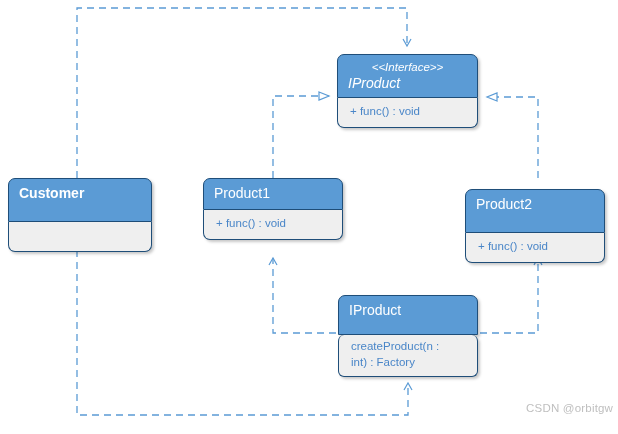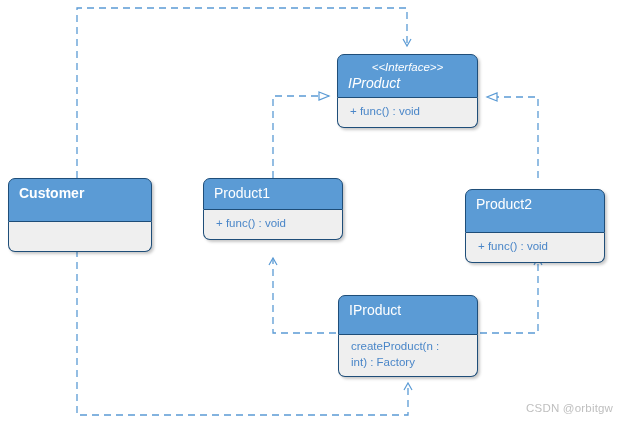--- a/index.html
+++ b/index.html
@@ -85,21 +85,21 @@
   #box-product1 { left: 203px; top: 178px; width: 140px; }
   #box-product1 .uml-header { height: 32px; }
   #box-product1 .uml-body { height: 30px; }
 
   #box-product2 { left: 465px; top: 189px; width: 140px; }
   #box-product2 .uml-header { height: 44px; }
   #box-product2 .uml-body { height: 30px; }
 
   #box-factory { left: 338px; top: 295px; width: 140px; }
   #box-factory .uml-header { height: 40px; }
-  #box-factory .uml-body { height: 42px; line-height: 1.35; padding-top: 4px; }
+  #box-factory .uml-body { height: 42px; line-height: 1.35; padding-top: 4px; border-radius: 6px; }
 
   #watermark {
     position: absolute;
     left: 526px;
     top: 402px;
     color: #BFBFBF;
     font-size: 11.5px;
     letter-spacing: 0.2px;
     z-index: 8;
   }

